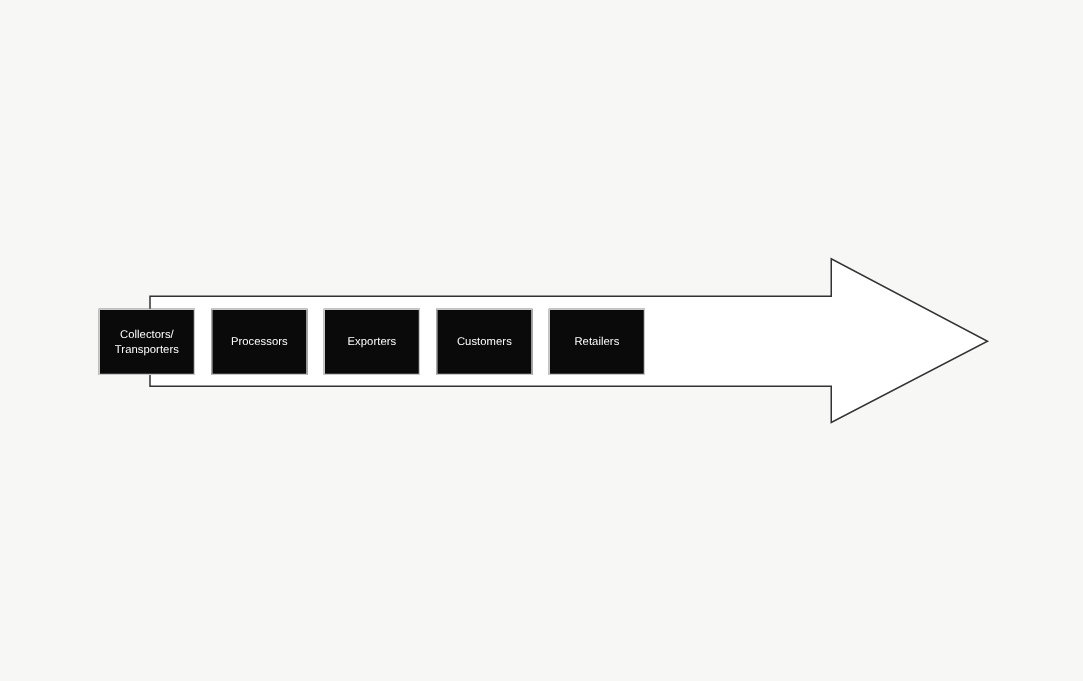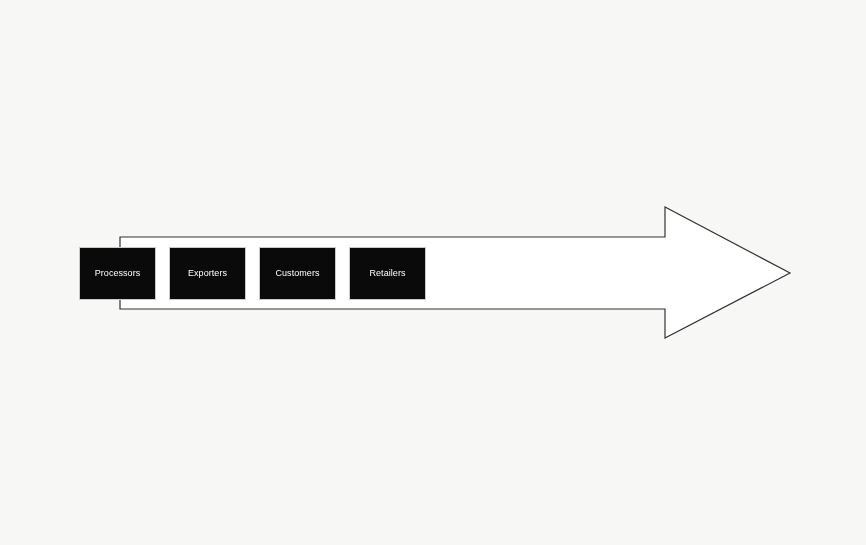--- a/index.html
+++ b/index.html
@@ -63,20 +63,24 @@
 
 <div id="canvas">
 
   <svg id="arrow-shape" viewBox="0 0 866 545" width="866" height="545" xmlns="http://www.w3.org/2000/svg" shape-rendering="geometricPrecision">
     <polygon points="120,237 665,237 665,207 790,273 665,338 665,309 120,309" fill="#ffffff" stroke="#333333" stroke-width="1.2" stroke-linejoin="miter"></polygon>
   </svg>
 
   <div id="process-chain">
 
 
+    <div class="process-box">
+      <span class="process-box-label">Collectors/
+Transporters</span>
+    </div>
 
     <div class="process-box">
       <span class="process-box-label">Processors</span>
     </div>
 
     <div class="process-box">
       <span class="process-box-label">Exporters</span>
     </div>
 
 

